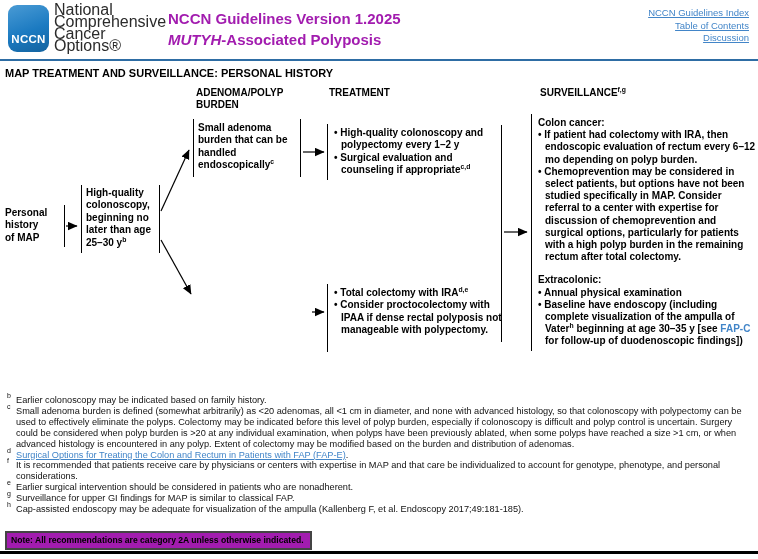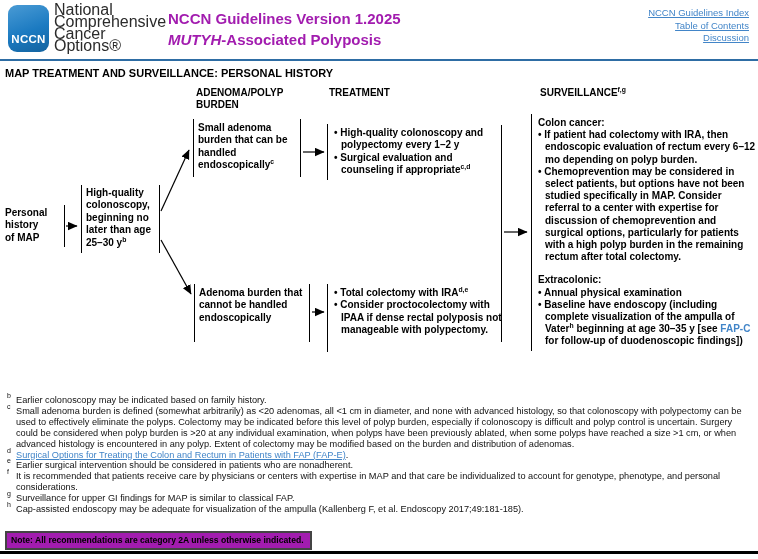--- a/index.html
+++ b/index.html
@@ -81,23 +81,20 @@
   </div>
 
   <div class="node bar-left bar-right" style="left:81px; top:185px; width:79px; padding:2px 2px 2px 4px; min-height:68px;">
     <span>High-quality colonoscopy, beginning no later than age 25–30 y</span><sup>b</sup>
   </div>
 
   <div class="node bar-left bar-right" style="left:193px; top:119px; width:108px; padding:3px 2px 3px 4px; min-height:58px;">
     <span>Small adenoma burden that can be handled endoscopically</span><sup>c</sup>
   </div>
 
-  <div class="node bar-left bar-right" style="left:194px; top:284px; width:116px; padding:3px 2px 3px 4px; min-height:58px;">
-    <span>Adenoma burden that cannot be handled endoscopically</span>
-  </div>
 
   <div class="node bar-left" style="left:327px; top:124px; width:178px; padding:3px 0 3px 6px; min-height:54px;">
     <div class="bullet"><span>High-quality colonoscopy and polypectomy every 1–2 y</span></div>
     <div class="bullet"><span>Surgical evaluation and counseling if appropriate</span><sup>c,d</sup></div>
   </div>
 
   <div class="node bar-left" style="left:327px; top:284px; width:180px; padding:3px 0 3px 6px; min-height:68px;">
     <div class="bullet"><span>Total colectomy with IRA</span><sup>d,e</sup></div>
     <div class="bullet"><span>Consider proctocolectomy with IPAA if dense rectal polyposis not manageable with polypectomy.</span></div>
   </div>
@@ -125,21 +122,21 @@
     <line x1="161" y1="240" x2="191" y2="294" stroke="#000" stroke-width="1.2" marker-end="url(#ah)"></line>
     <line x1="303" y1="152" x2="324" y2="152" stroke="#000" stroke-width="1.2" marker-end="url(#ah)"></line>
     <line x1="312" y1="312" x2="324" y2="312" stroke="#000" stroke-width="1.2" marker-end="url(#ah)"></line>
     <line x1="504" y1="232" x2="527" y2="232" stroke="#000" stroke-width="1.2" marker-end="url(#ah)"></line>
   </svg>
 
   <div class="footnotes">
     <div class="fn"><sup>b</sup><span>Earlier colonoscopy may be indicated based on family history.</span></div>
     <div class="fn"><sup>c</sup><span>Small adenoma burden is defined (somewhat arbitrarily) as &lt;20 adenomas, all &lt;1 cm in diameter, and none with advanced histology, so that colonoscopy with polypectomy can be used to effectively eliminate the polyps. Colectomy may be indicated before this level of polyp burden, especially if colonoscopy is difficult and polyp control is uncertain. Surgery could be considered when polyp burden is &gt;20 at any individual examination, when polyps have been previously ablated, when some polyps have reached a size &gt;1 cm, or when advanced histology is encountered in any polyp. Extent of colectomy may be modified based on the burden and distribution of adenomas.</span></div>
     <div class="fn"><sup>d</sup><a>Surgical Options for Treating the Colon and Rectum in Patients with FAP (FAP-E)</a><span>.</span></div>
+    <div class="fn"><sup>f</sup><span>It is recommended that patients receive care by physicians or centers with expertise in MAP and that care be individualized to account for genotype, phenotype, and personal considerations.</span></div>
     <div class="fn"><sup>e</sup><span>Earlier surgical intervention should be considered in patients who are nonadherent.</span></div>
-    <div class="fn"><sup>f</sup><span>It is recommended that patients receive care by physicians or centers with expertise in MAP and that care be individualized to account for genotype, phenotype, and personal considerations.</span></div>
     <div class="fn"><sup>g</sup><span>Surveillance for upper GI findings for MAP is similar to classical FAP.</span></div>
     <div class="fn"><sup>h</sup><span>Cap-assisted endoscopy may be adequate for visualization of the ampulla (Kallenberg F, et al. Endoscopy 2017;49:181-185).</span></div>
   </div>
 
   <div class="note-box">Note: All recommendations are category 2A unless otherwise indicated.</div>
   <div class="bottom-rule"></div>
 </div>
 
 </body></html>

